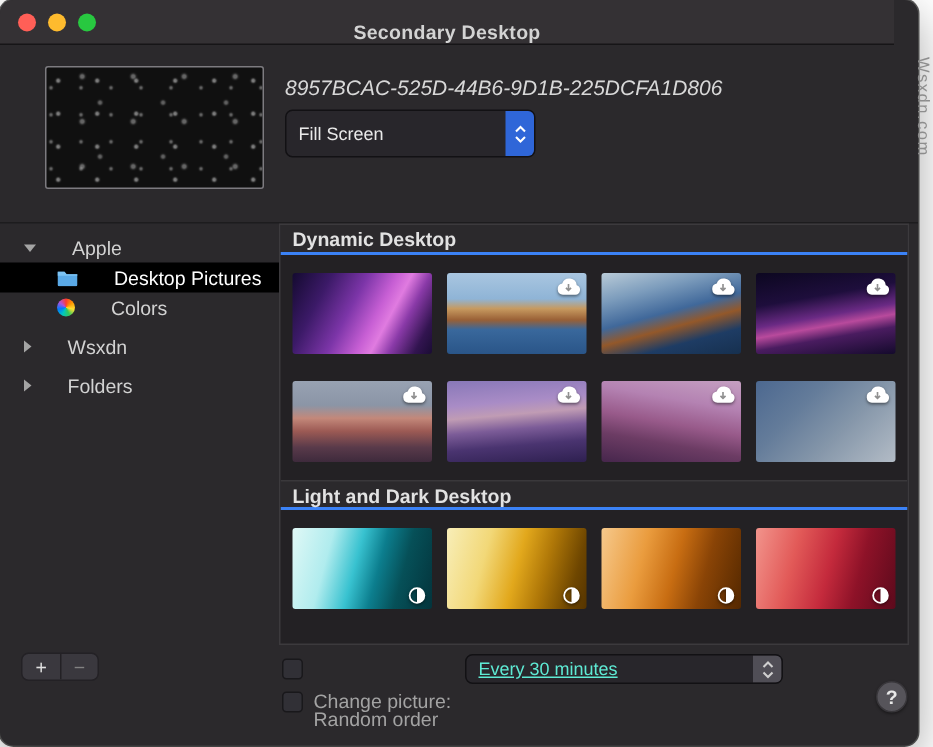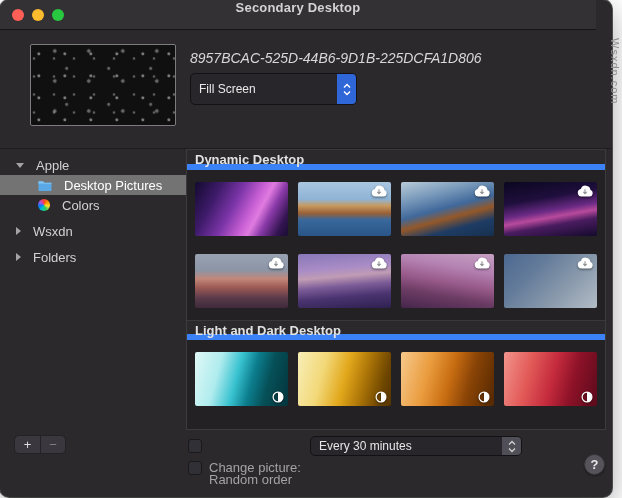--- a/index.html
+++ b/index.html
@@ -7,21 +7,21 @@
   .stage { position:relative; width:622px; height:498px; }
 
   .window {
     position:absolute; left:0; top:0; width:612px; height:497px;
     background:#2b292c; border-radius:9px; overflow:hidden;
     box-shadow:0 0 0 1px rgba(0,0,0,.65), 0 10px 30px rgba(0,0,0,.35);
   }
 
   
   .titlebar { position:absolute; left:0; top:0; right:16px; height:30px;
-    background:#343134; border-bottom:1px solid #161517; display:flex; align-items:flex-start; justify-content:center; }
+    background:#343134; border-bottom:1px solid #161517; display:flex; align-items:flex-end; justify-content:center; }
   .traffic { position:absolute; left:12px; top:9px; display:flex; gap:8px; }
   .light { width:12px; height:12px; border-radius:50%; }
   .light.red { background:#ff5f57; } .light.yellow { background:#febb2e; } .light.green { background:#28c840; }
   .win-title { font-size:13px; font-weight:bold; color:#d3d3d3; letter-spacing:.2px; }
 
   
   .watermark { position:absolute; right:1px; top:38px; writing-mode:vertical-rl;
     font-size:11px; color:#8d8d8d; letter-spacing:1px; }
 
   
@@ -34,46 +34,46 @@
       radial-gradient(circle at 15% 75%, rgba(195,195,195,.45) 0 .8px, rgba(100,100,100,.2) 1.4px, transparent 2.2px),
       radial-gradient(circle at 85% 65%, rgba(175,175,175,.5) 0 1px, rgba(95,95,95,.2) 1.8px, transparent 2.6px);
     background-size:26px 22px, 34px 30px, 20px 18px, 42px 36px; }
   .file-name { position:absolute; left:190px; top:50px; font-size:14px; color:#d8d8d8;font-style:italic; }
 
   .mac-select { position:absolute; display:flex; align-items:center;
     background:#28262b; border:1px solid #121114; border-radius:5px; overflow:hidden;
     color:#e9e9e9; font-size:12px; }
   .mac-select .val { flex:1; padding:0 8px; white-space:nowrap; }
   .mac-select .stepper { width:19px; align-self:stretch; display:flex; align-items:center; justify-content:center; background:#2f66d8; }
-  .mac-select.disabled { color:#e5e5e5; }
+  .mac-select.disabled { color:#5eead4;text-decoration:underline; }
   .mac-select.disabled .stepper { background:#504e56; }
   #fill-select { left:190px; top:73px; width:167px; height:32px; }
   #interval-select { left:310px; top:436px; width:212px; height:20px; }
 
   
   .split { position:absolute; left:0; top:148px; width:612px; height:1px; background:#1d1c1e; }
 
   
   .sidebar { position:absolute; left:0; top:149px; width:186px; height:281px; }
-  .srow { display:flex; align-items:center; height:20px; font-size:13px; color:#d2d2d2; gap:12px; cursor:default; }
+  .srow { display:flex; align-items:center; height:20px; font-size:13px; color:#d2d2d2; gap:24px; cursor:default; }
   .srow.group { padding-left:16px; margin-top:6px; }
   .srow.child { padding-left:38px; }
-  .srow.selected { background:#737373; color:#ffffff; }
+  .srow.selected { background:#000000; color:#ffffff; }
   .disc { width:0; height:0; display:inline-block; flex:none; }
   .disc.down { border-left:4px solid transparent; border-right:4px solid transparent; border-top:5px solid #a4a4a4; }
   .disc.right { border-top:4px solid transparent; border-bottom:4px solid transparent; border-left:5px solid #a4a4a4; }
   .wheel { width:12px; height:12px; border-radius:50%; flex:none;
     background:conic-gradient(#ff3b30,#ff9500,#ffe033,#34c759,#00c7be,#007aff,#af52de,#ff3b30); }
   .foldersvg { flex:none; display:inline-flex; }
 
   
   .main-box { position:absolute; left:186px; top:149px; width:420px; height:281px;
     background:#232124; border:1px solid #3c3a3d; overflow:hidden; }
   .section-header { height:20px; line-height:20px; padding-left:8px;
-    background:#2b292c; border-bottom:6px solid #3b82f6; border-top:1px solid #3a383b;
+    background:#2b292c; border-bottom:2px solid #3b82f6; border-top:1px solid #3a383b;
     font-size:13px; font-weight:bold; color:#e2e2e2; }
   .section-header:first-child { border-top:none; }
   .grid { display:grid; grid-template-columns:repeat(4, 93px); gap:18px 10px; padding:12px 8px; }
   .thumb { position:relative; width:93px; height:54px; border-radius:2px; cursor:pointer; }
   .badge { position:absolute; display:inline-flex; filter:drop-shadow(0 1px 1px rgba(0,0,0,.5)); }
   .badge.cloud { top:3px; right:4px; }
   .badge.dynamic { bottom:3px; right:4px; }
 
   
   .seg { position:absolute; left:14px; top:435px; display:flex;

